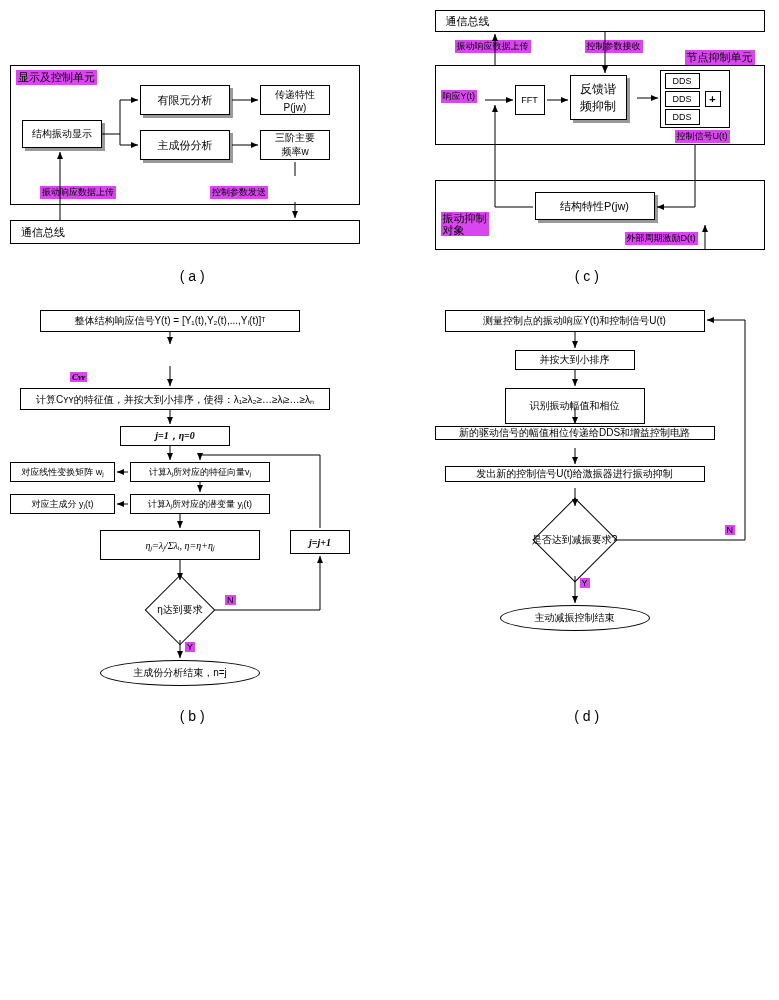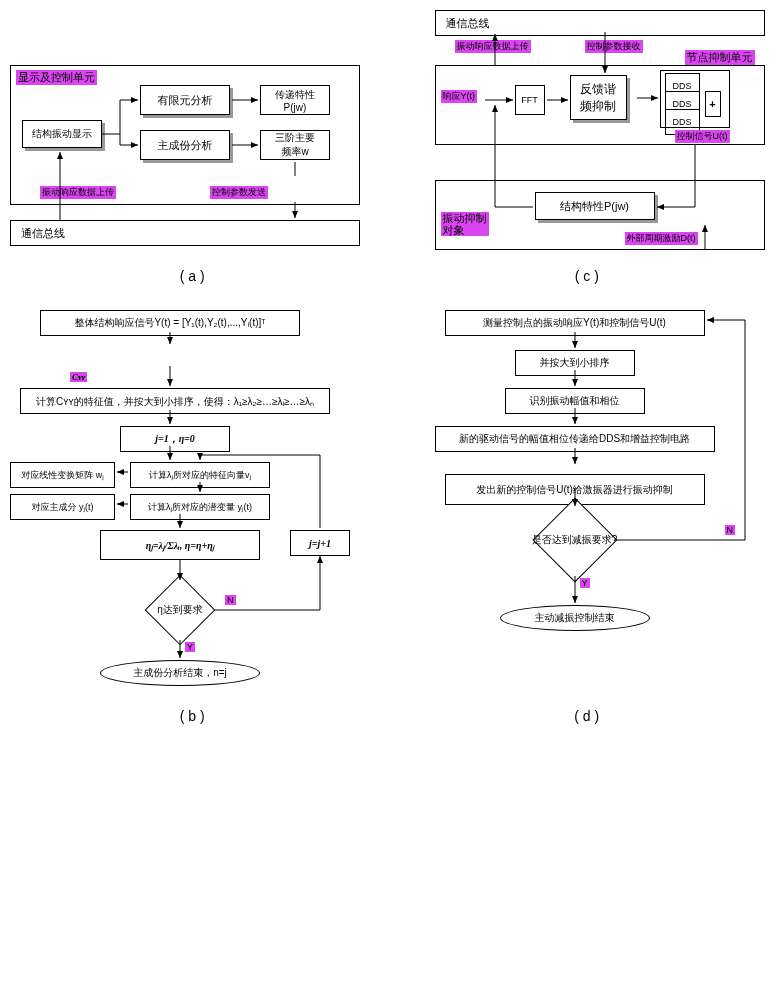--- a/index.html
+++ b/index.html
@@ -18,21 +18,21 @@
     gap: 20px 30px;
   }
   .panel { position: relative; }
   .box {
     border: 1px solid #000;
     background: #fff;
     display: flex;
     align-items: center;
     justify-content: center;
     text-align: center;
-    padding: 12px 6px;
+    padding: 6px 6px;
     position: absolute;
   }
   .shadow-box {
     border: 1px solid #000;
     background: #fff;
     box-shadow: 3px 3px 0 #999;
     display: flex;
     align-items: center;
     justify-content: center;
     text-align: center;
@@ -191,21 +191,21 @@
     <div class="box small" style="left:30px; top:0; width:260px; height:22px;">整体结构响应信号Y(t) = [Y₁(t),Y₂(t),...,Yᵢ(t)]ᵀ</div>
     <div class="label tiny math" style="left:60px; top:62px; font-weight:bold;">Cʏʏ</div>
     <div class="box small" style="left:10px; top:78px; width:310px; height:22px;">计算Cʏʏ的特征值，并按大到小排序，使得：λ₁≥λ₂≥…≥λᵢ≥…≥λₙ</div>
     <div class="box small math" style="left:110px; top:116px; width:110px; height:20px; font-weight:bold;">j=1，η=0</div>
 
     <div class="box tiny" style="left:0px; top:152px; width:105px; height:20px;">对应线性变换矩阵 wⱼ</div>
     <div class="box tiny" style="left:120px; top:152px; width:140px; height:20px;">计算λⱼ所对应的特征向量vⱼ</div>
     <div class="box tiny" style="left:0px; top:184px; width:105px; height:20px;">对应主成分 yⱼ(t)</div>
     <div class="box tiny" style="left:120px; top:184px; width:140px; height:20px;">计算λⱼ所对应的潜变量 yⱼ(t)</div>
 
-    <div class="box small math" style="left:90px; top:220px; width:160px; height:30px; font-weight:bold;">ηⱼ=λⱼ/Σλᵢ, η=η+ηⱼ</div>
+    <div class="box small math" style="left:90px; top:220px; width:160px; height:30px; font-weight:normal;">ηⱼ=λⱼ/Σλᵢ, η=η+ηⱼ</div>
     <div class="box small math" style="left:280px; top:220px; width:60px; height:24px; font-weight:bold;">j=j+1</div>
 
     <div class="diamond" style="left:145px; top:275px; width:50px; height:50px;"></div>
     <div class="diamond-text" style="left:130px; top:290px; width:80px; height:20px;">η达到要求</div>
     <div class="label tiny" style="left:175px; top:332px;">Y</div>
     <div class="label tiny" style="left:215px; top:285px;">N</div>
 
     <div class="oval small" style="left:90px; top:350px; width:160px; height:26px;">主成份分析结束，n=j</div>
 
     <svg width="360" height="390">
@@ -231,23 +231,23 @@
       <path d="M310 218 L310 145 L190 145 L190 150" class="arrow" marker-end="url(#ah3)"></path>
     </svg>
   </div>
   <div class="caption">( b )</div>
 </div>
 
 <div class="panel" style="height:420px;">
   <div style="position:relative; width:100%; height:390px;">
     <div class="box small" style="left:40px; top:0; width:260px; height:22px;">测量控制点的振动响应Y(t)和控制信号U(t)</div>
     <div class="box small" style="left:110px; top:40px; width:120px; height:20px;">并按大到小排序</div>
-    <div class="box small" style="left:100px; top:78px; width:140px; height:20px;">识别振动幅值和相位</div>
+    <div class="box small" style="left:100px; top:78px; width:140px; height:36px;">识别振动幅值和相位</div>
     <div class="box small" style="left:30px; top:116px; width:280px; height:14px;">新的驱动信号的幅值相位传递给DDS和增益控制电路</div>
-    <div class="box small" style="left:40px; top:156px; width:260px; height:31px;margin-top:8px;">发出新的控制信号U(t)给激振器进行振动抑制</div>
+    <div class="box small" style="left:40px; top:156px; width:260px; height:16px;">发出新的控制信号U(t)给激振器进行振动抑制</div>
 
     <div class="diamond" style="left:140px; top:200px; width:60px; height:60px;"></div>
     <div class="diamond-text" style="left:110px; top:220px; width:120px; height:20px;">是否达到减振要求?</div>
     <div class="label tiny" style="left:175px; top:268px;">Y</div>
     <div class="label tiny" style="left:320px; top:215px;">N</div>
 
     <div class="oval small" style="left:95px; top:295px; width:150px; height:26px;">主动减振控制结束</div>
 
     <svg width="360" height="390">
       <defs>

